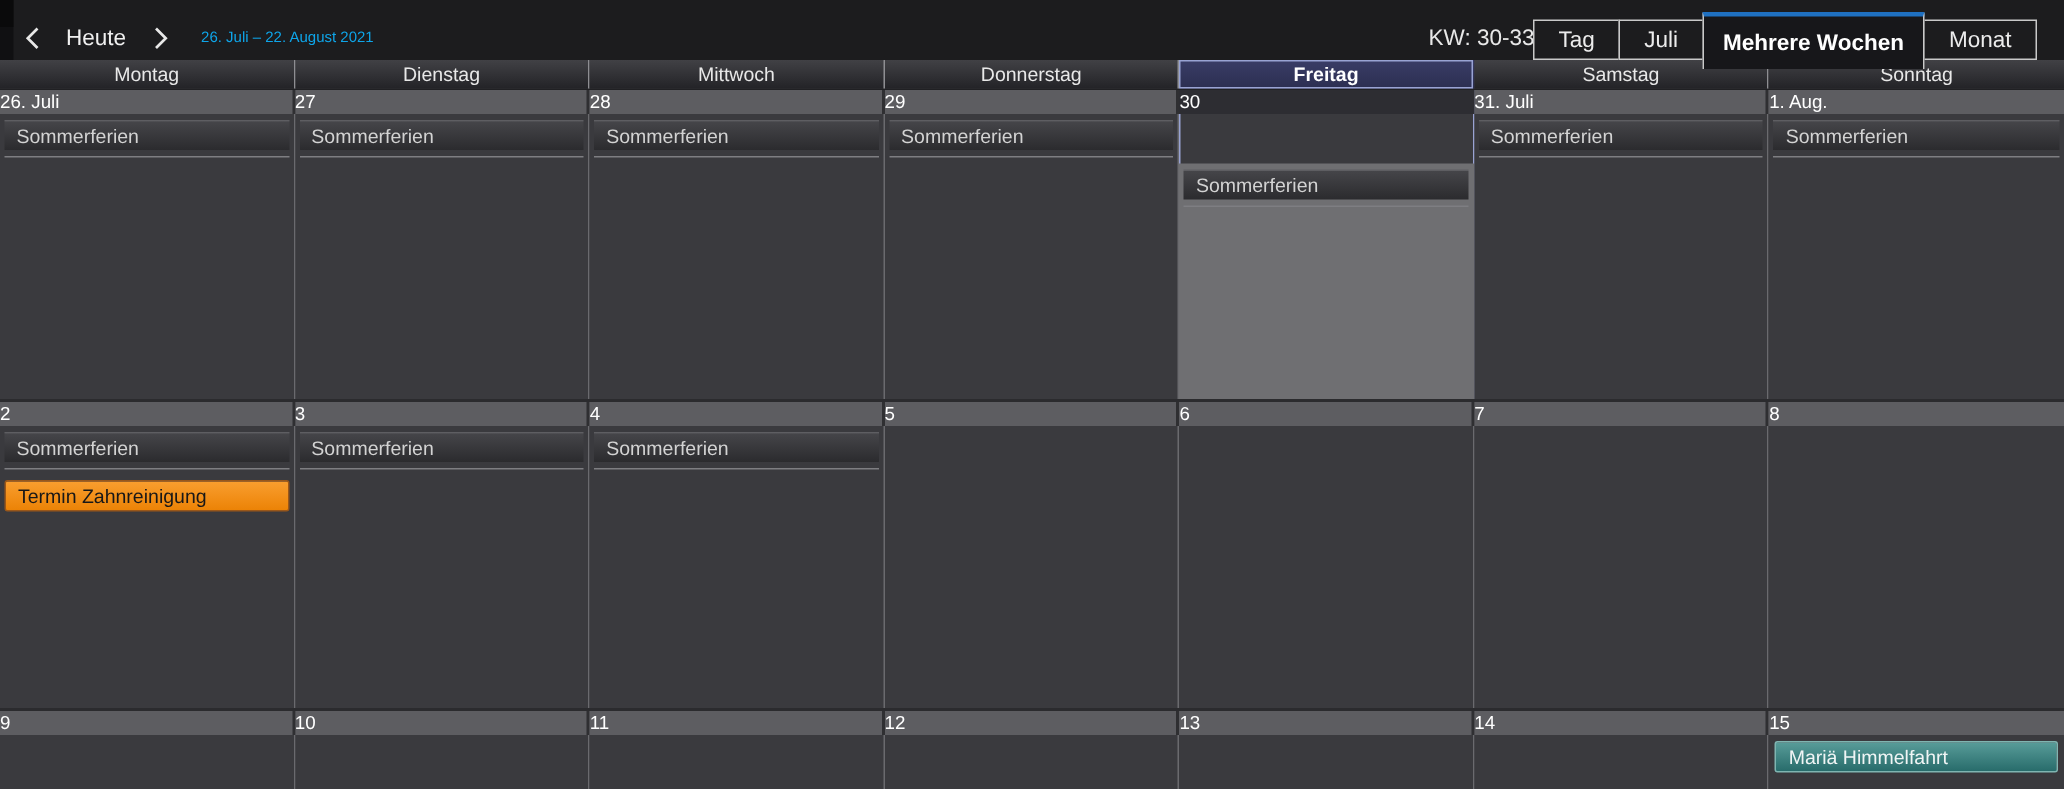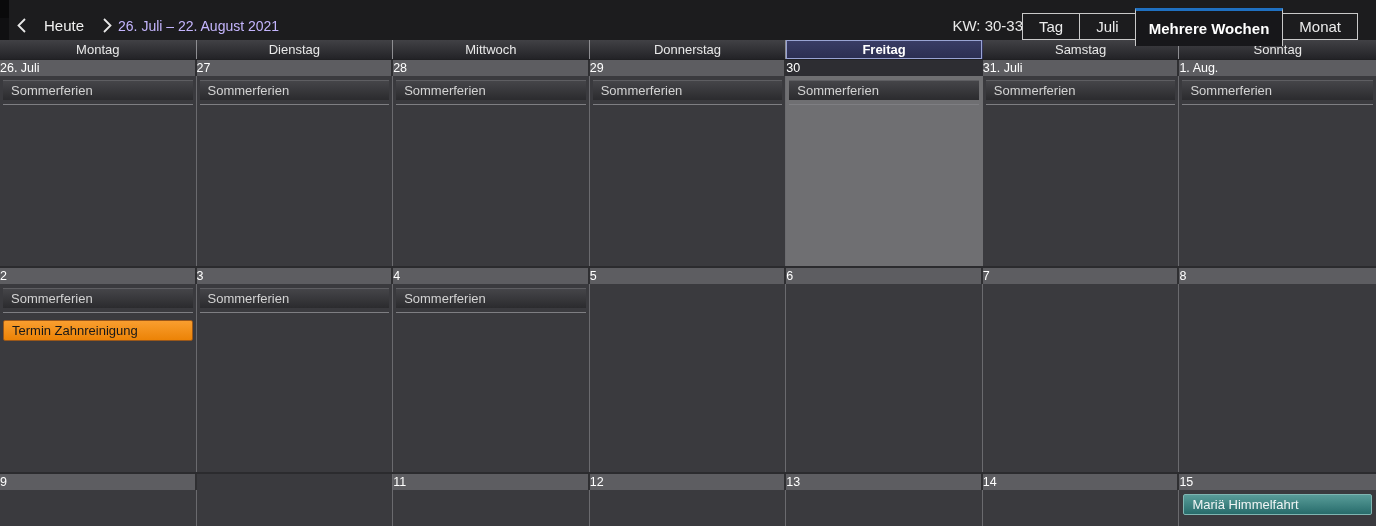--- a/index.html
+++ b/index.html
@@ -28,21 +28,21 @@
   .nav-btn {
     display:flex; align-items:center; justify-content:center;
     width:22px; height:26px; cursor:default; color:#e8e8e8;
   }
   .nav-btn svg { display:block; }
   .btn-prev { margin-left:10px; }
   .today-btn {
     font-size:15px; color:#f0f0f0; padding:2px 6px; margin-left:6px;
   }
   .btn-next { margin-left:6px; }
-  .date-range { font-size:14px; color:#c4b5fd; }
+  .date-range { font-size:10px; color:#0ea5e9; margin-left:16px; }
 
   .toolbar-right { margin-left:auto; display:flex; align-items:flex-start; height:40px; }
   .kw-label { font-size:15px; color:#e8e8e8; align-self:center; }
   .tabs { display:flex; align-items:flex-start; height:40px; }
   .tab {
     margin-top:7px; height:27px; border:1px solid #c9c9c9;
     display:flex; align-items:center; padding:0 16px;
     font-size:15px; color:#ececec; margin-left:-1px; background:#1c1c1e;
     white-space:nowrap;
   }
@@ -86,21 +86,21 @@
     text-align:left; padding:1px 6px 0 0; line-height:15px;
     border-right:2px solid #2f2f32; overflow:hidden;
   }
   .cell-body {
     flex:1; background:#3a3a3e; border-right:1px solid #6a6a6e;
     overflow:hidden; padding-top:0;
   }
   .day-cell:last-child .date-strip,
   .day-cell:last-child .cell-body { border-right:none; }
 
-  .day-cell.today { box-shadow:inset 0 0 0 1px #99a3d3; }
+  .day-cell.today { box-shadow:inset 0 0 0 1px #99a3d3;gap:33px; }
   .day-cell.today .date-strip { background:#2d2d32; border-right-color:transparent; }
   .day-cell.today .cell-body { background:#6f6f72; border-right-color:transparent; }
 
   
   .event {
     margin:4px 3px 0 3px; font-size:13px; line-height:15px;
     padding:2px 8px 2px 8px; white-space:nowrap; overflow:hidden;
     cursor:default;
   }
   .ev-gray {
@@ -254,20 +254,21 @@
           <div class="date-strip">8</div>
           <div class="cell-body"></div>
         </div>
       </div>
       <div class="week-row">
         <div class="day-cell">
           <div class="date-strip">9</div>
           <div class="cell-body"></div>
         </div>
         <div class="day-cell">
+          <div class="date-strip">10</div>
           <div class="cell-body"></div>
         </div>
         <div class="day-cell">
           <div class="date-strip">11</div>
           <div class="cell-body"></div>
         </div>
         <div class="day-cell">
           <div class="date-strip">12</div>
           <div class="cell-body"></div>
         </div>

